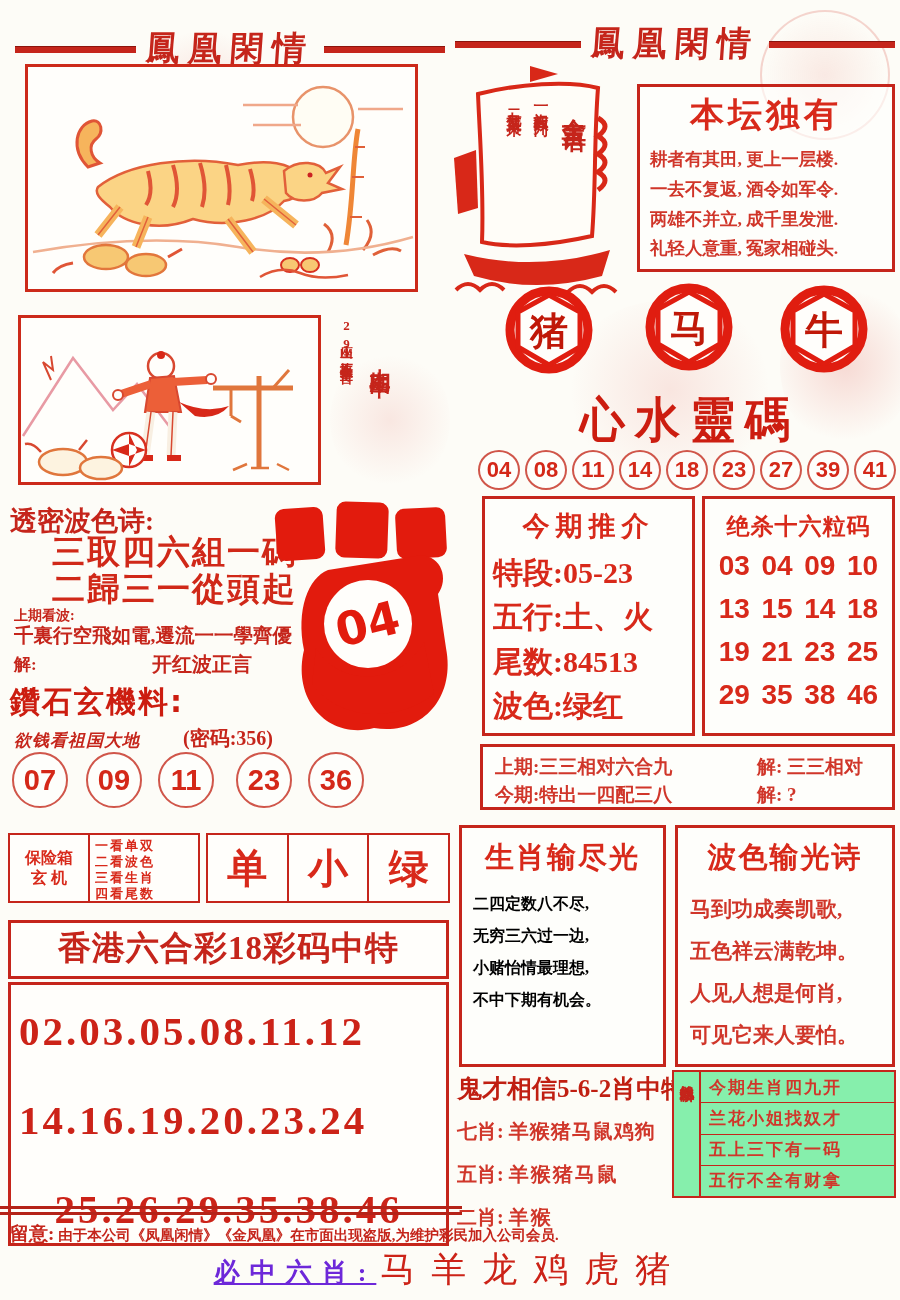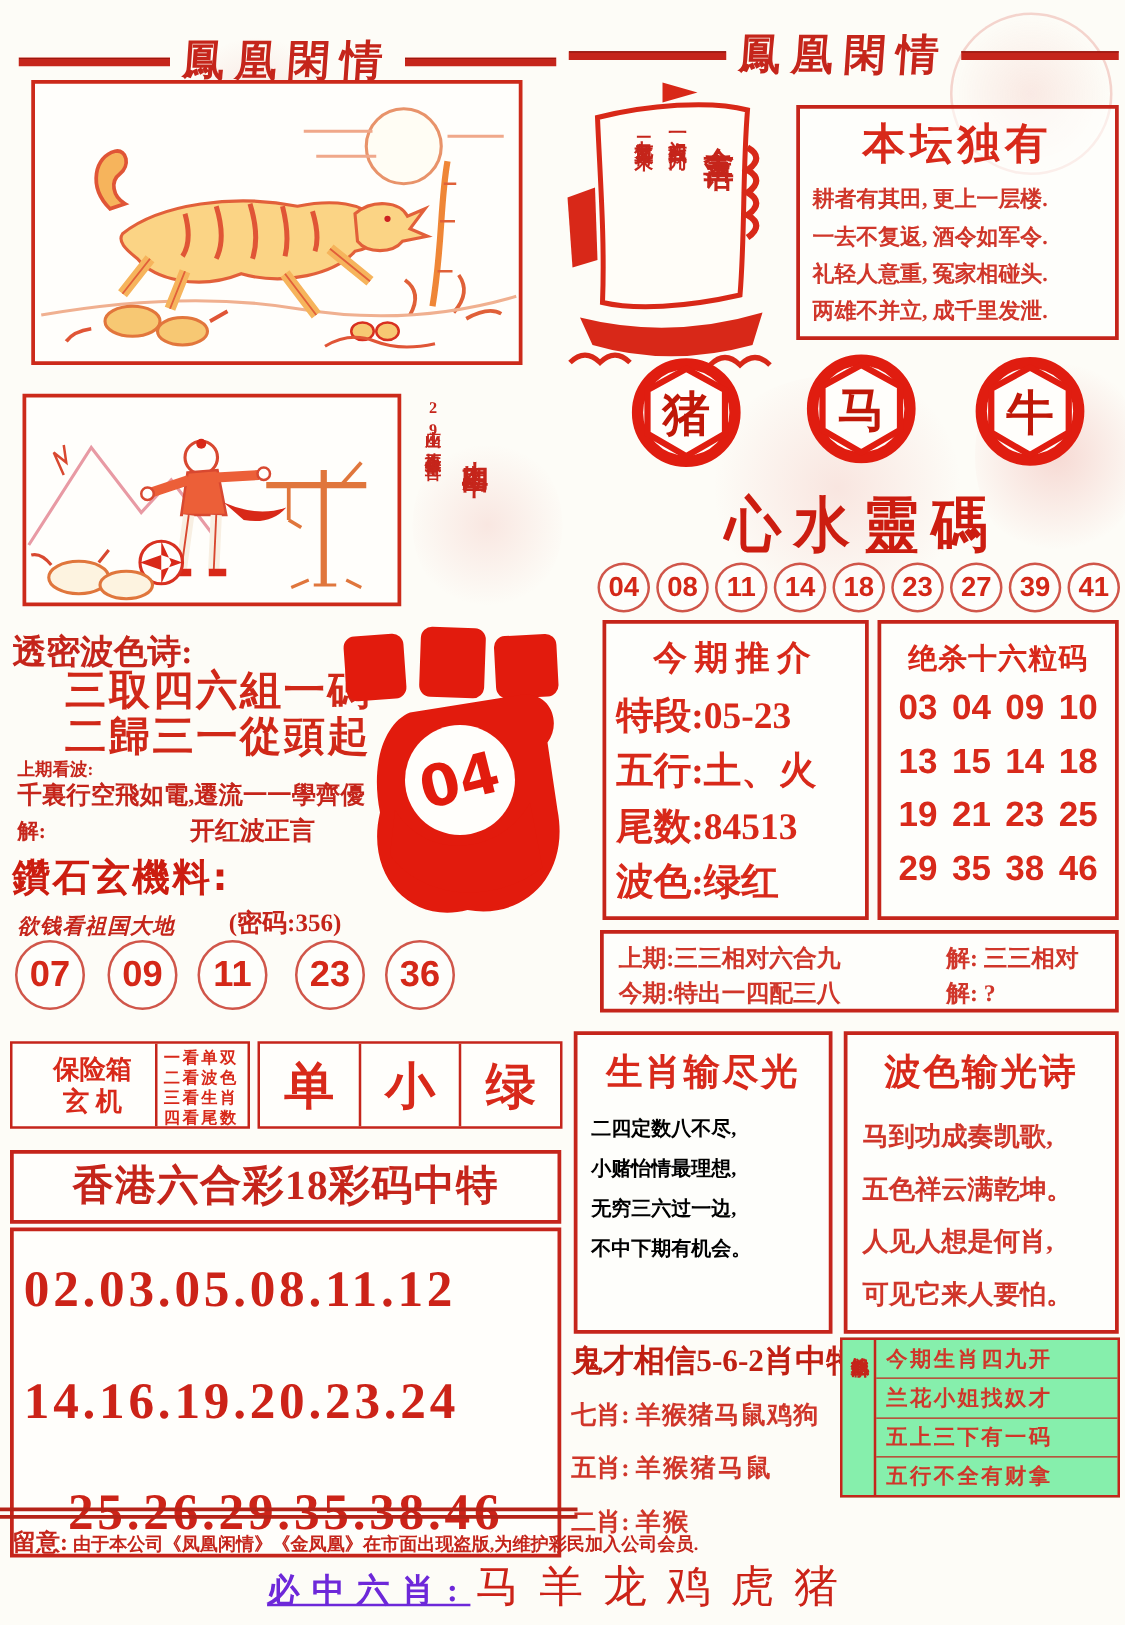--- a/index.html
+++ b/index.html
@@ -178,21 +178,21 @@
         <path d="M60 72 L148 58 C172 54 182 80 170 96 L178 150 C188 202 152 238 106 230 C60 242 24 202 36 152 C28 112 40 80 60 72 Z"></path>
       </g>
       <circle cx="100" cy="126" r="44" fill="#fffefb"></circle>
       <path d="M48 150 C72 190 132 188 156 144 L166 196 C128 226 70 222 44 186 Z" fill="#e21b0d"></path>
       <text x="100" y="142" font-size="46" font-weight="bold" fill="#e21b0d" font-family="DejaVu Sans, sans-serif" text-anchor="middle" transform="rotate(-14 100 128)">04</text>
     </svg>
   </div>
 
   <div class="abs safewrap" style="left:8px;top:833px;width:442px;height:70px;">
     <div class="safegrp" style="width:192px;">
-      <div class="c" style="width:102px;border-right:2px solid var(--red);flex-direction:column;font-size:21px;line-height:1.25;margin-left:14px;">
+      <div class="c" style="width:80px;border-right:2px solid var(--red);flex-direction:column;font-size:16px;line-height:1.25;">
         <span>保险箱</span>
         <span>玄 机</span>
       </div>
       <div style="flex:1;font-size:13px;font-weight:bold;line-height:1.22;padding:3px 5px;letter-spacing:2px;color:var(--red2);">
         <div>一看单双</div>
         <div>二看波色</div>
         <div>三看生肖</div>
         <div>四看尾数</div>
       </div>
     </div>
@@ -237,22 +237,22 @@
       <div style="text-orientation:upright;font-size:15px;font-weight:bold;letter-spacing:2px;margin-left:8px;">一门吉数二门开</div>
       <div style="text-orientation:upright;font-size:15px;font-weight:bold;letter-spacing:2px;">二九何日又再来</div>
     </div>
   </div>
 
   <div class="rbox" style="left:637px;top:84px;width:258px;height:188px;border-width:3px;">
     <div class="btitle" style="font-size:34px;letter-spacing:4px;margin-top:5px;">本坛独有</div>
     <div class="poemlines" style="padding:7px 10px 0;font-size:17.5px;font-weight:bold;line-height:1.7;color:#d0362a;">
       <div>耕者有其田, 更上一层楼.</div>
       <div>一去不复返, 酒令如军令.</div>
+      <div>两雄不并立, 成千里发泄.</div>
       <div>礼轻人意重, 冤家相碰头.</div>
-      <div>两雄不并立, 成千里发泄.</div>
     </div>
   </div>
 
   <div class="abs" style="left:505px;top:286px;">
     <svg width="88" height="88" viewBox="0 0 88 88">
       <circle cx="44" cy="44" r="39" fill="#fffefb" stroke="#e01d10" stroke-width="9"></circle>
       <polygon points="44,9 75,26 75,61 44,79 13,61 13,26" fill="none" stroke="#e01d10" stroke-width="5"></polygon>
       <text x="44" y="58" font-size="38" font-weight="bold" fill="#c01808" text-anchor="middle" font-family="Liberation Serif, serif">猪</text>
     </svg>
   </div>
@@ -324,22 +324,22 @@
     <div style="display:flex;font-size:19px;font-weight:bold;color:#d0362a;white-space:nowrap;margin-top:2px;">
       <span style="width:262px;">今期:特出一四配三八</span>
       <span>解: ?</span>
     </div>
   </div>
 
   <div class="rbox" style="left:459px;top:825px;width:207px;height:242px;">
     <div class="btitle" style="font-size:29px;letter-spacing:2px;margin-top:10px;">生肖输尽光</div>
     <div class="poemlines" style="padding:10px 11px 0;font-size:16px;font-weight:bold;line-height:2.0;color:#000000;font-family:Liberation Serif, serif;">
       <div>二四定数八不尽,</div>
+      <div>无穷三六过一边,</div>
       <div>小赌怡情最理想,</div>
-      <div>无穷三六过一边,</div>
       <div>不中下期有机会。</div>
     </div>
   </div>
 
   <div class="rbox" style="left:675px;top:825px;width:220px;height:242px;">
     <div class="btitle" style="font-size:29px;letter-spacing:2px;margin-top:10px;">波色输光诗</div>
     <div class="poemlines" style="padding:10px 12px 0;font-size:21px;font-weight:bold;line-height:2.0;color:#d0362a;">
       <div>马到功成奏凯歌,</div>
       <div>五色祥云满乾坤。</div>
       <div>人见人想是何肖,</div>

